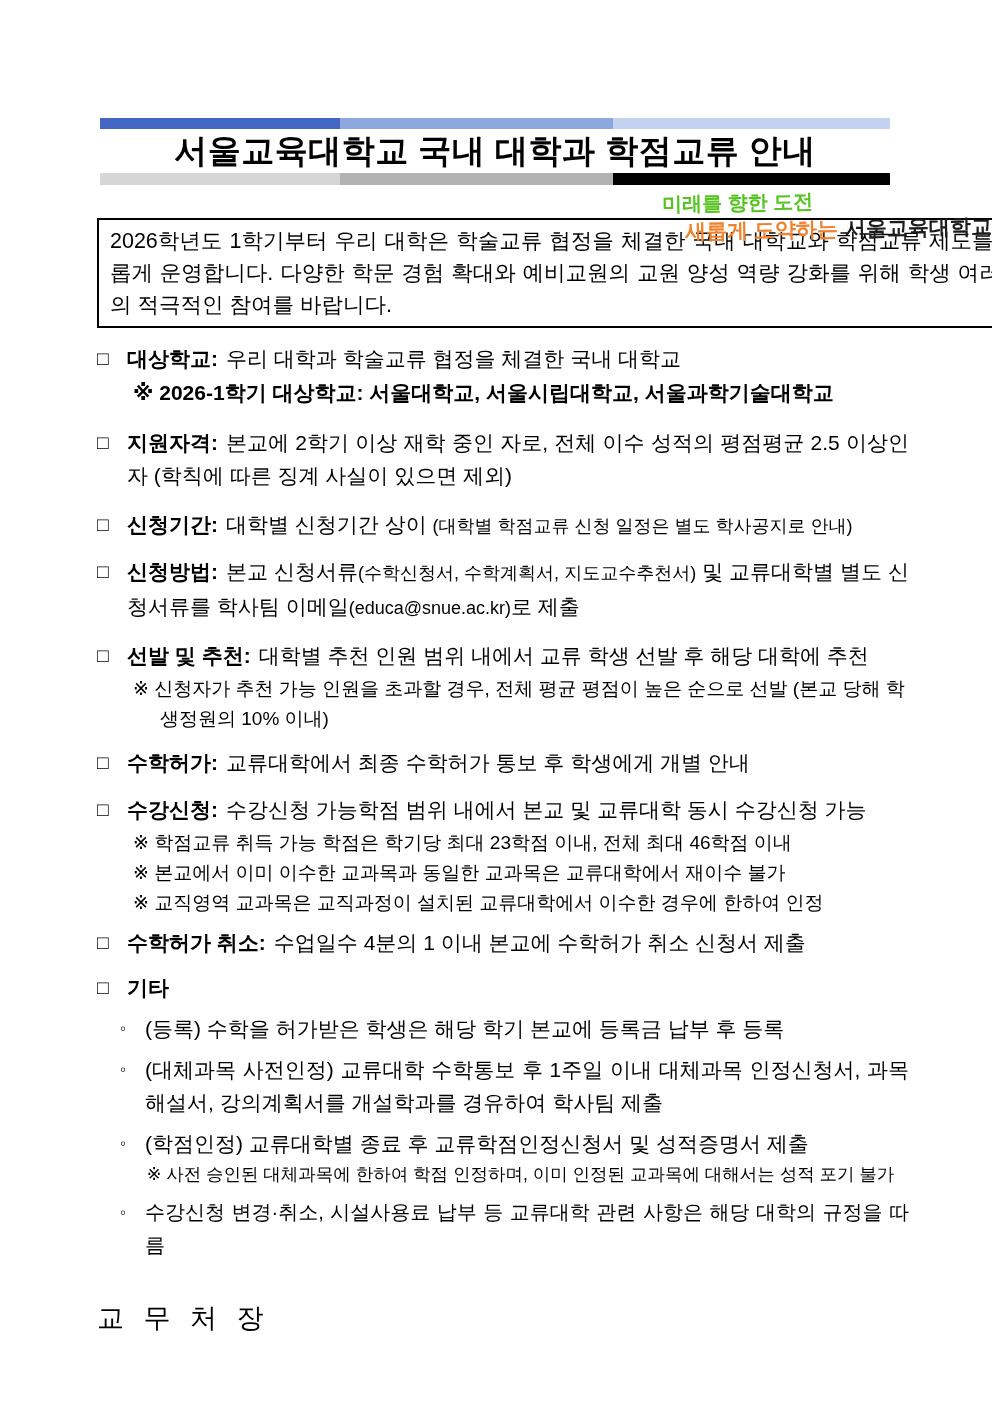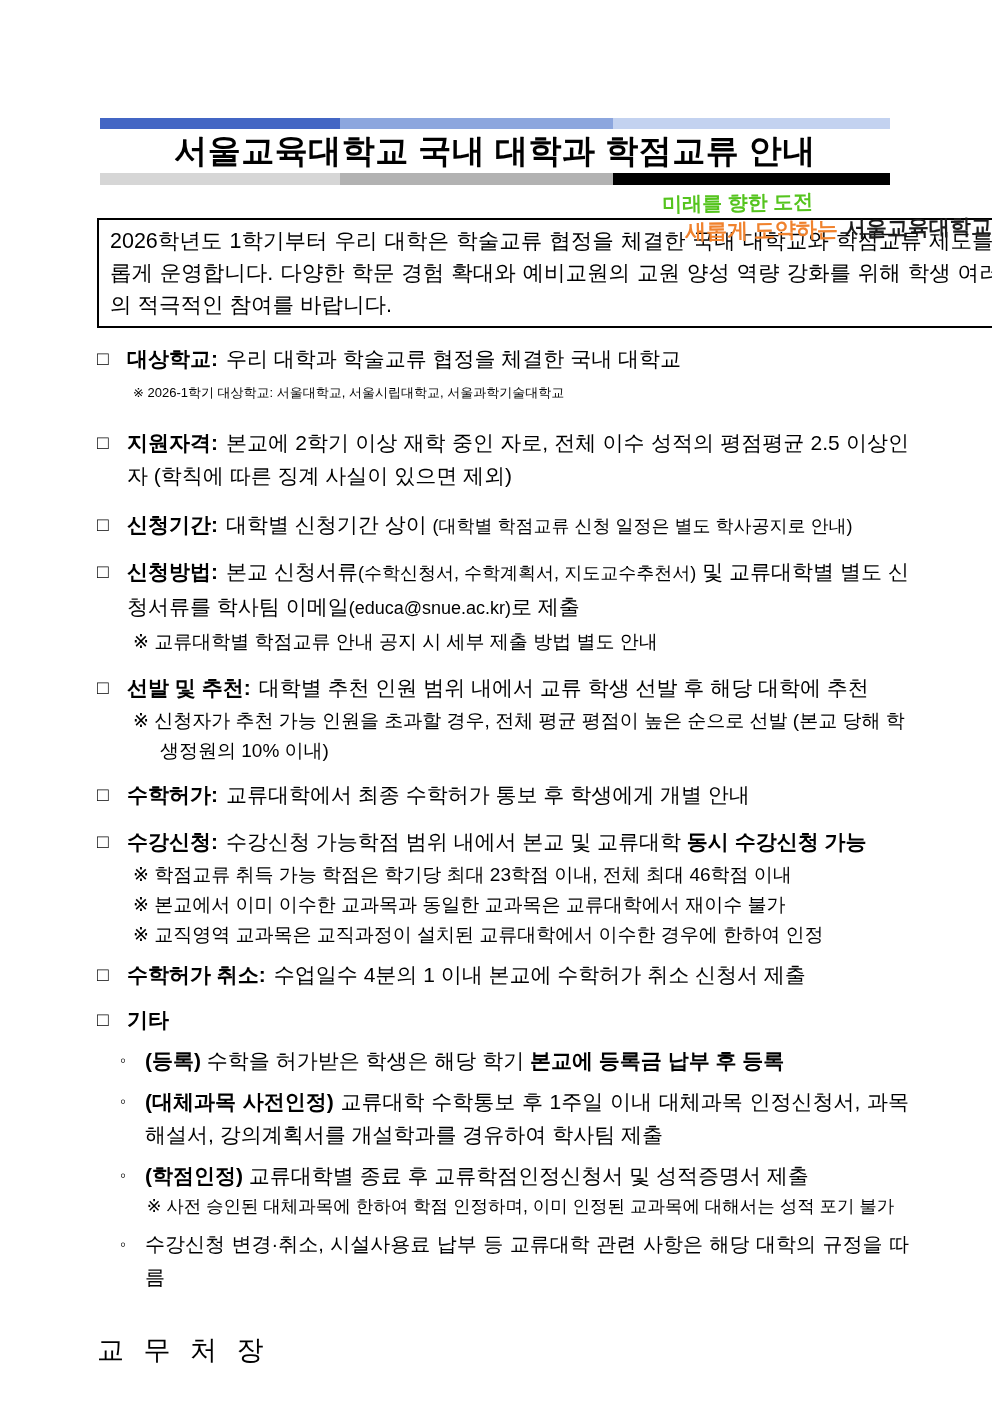--- a/index.html
+++ b/index.html
@@ -32,27 +32,27 @@
   
   .intro-box { margin:33px 0 0 97px; width:938px; border:2px solid #000; padding:5px 11px; }
   .intro-box p { margin:0; font-size:21.5px; line-height:32px; text-align:justify; color:#000; }
 
   
   .main { margin-left:97px; width:812px; color:#000; }
   .row { display:flex; align-items:flex-start; }
   .sq { flex:none; width:30px; font-size:19px; line-height:33px; }
   .content { flex:1; margin:0; font-size:21px; line-height:33px; text-align:justify; }
   .hd { font-weight:bold; margin-right:8px; }
-  .b { font-weight:bold; }
+  .b { font-weight:normal; }
   .small { font-size:18px;margin-top:23px; }
   .note {
     margin-left:36px; padding-left:27px; text-indent:-27px;
     font-size:19px; line-height:30px;
   }
-  .note-bold { font-weight:normal; font-size:13px; }
+  .note-bold { font-weight:bold; font-size:21px; }
   .note-sm { font-size:17.5px; line-height:28px; }
 
   .mt14{margin-top:14px}.mt18{margin-top:18px}.mt16{margin-top:16px}
   .mt12{margin-top:12px}.mt8{margin-top:8px}.mt7{margin-top:7px}
   .mt3{margin-top:3px}.mt2{margin-top:2px}
 
   
   .etc-item { margin-left:23px; margin-top:8px; }
   .etc-item .row .circ { flex:none; width:25px; font-size:17px; line-height:33px; }
   .etc-item .note { margin-left:12px;text-align:center; }
@@ -114,21 +114,20 @@
         <span class="sq">□</span>
         <p class="content"><span class="hd">신청기간:</span><span>대학별 신청기간 상이</span> <span class="small">(대학별 학점교류 신청 일정은 별도 학사공지로 안내)</span></p>
       </div>
     </section>
 
     <section class="mt12">
       <div class="row">
         <span class="sq">□</span>
         <p class="content"><span class="hd">신청방법:</span><span>본교 신청서류</span><span class="small">(수학신청서, 수학계획서, 지도교수추천서)</span><span> 및 교류대학별 별도 신청서류를 학사팀 이메일</span><span class="small">(educa@snue.ac.kr)</span><span>로 제출</span></p>
       </div>
-      <div class="note mt2">※ 교류대학별 학점교류 안내 공지 시 세부 제출 방법 별도 안내</div>
     </section>
 
     <section class="mt14">
       <div class="row">
         <span class="sq">□</span>
         <p class="content"><span class="hd">선발 및 추천:</span><span>대학별 추천 인원 범위 내에서 교류 학생 선발 후 해당 대학에 추천</span></p>
       </div>
       <div class="note mt2">※ 신청자가 추천 가능 인원을 초과할 경우, 전체 평균 평점이 높은 순으로 선발 (본교 당해 학생정원의 10% 이내)</div>
     </section>
 

